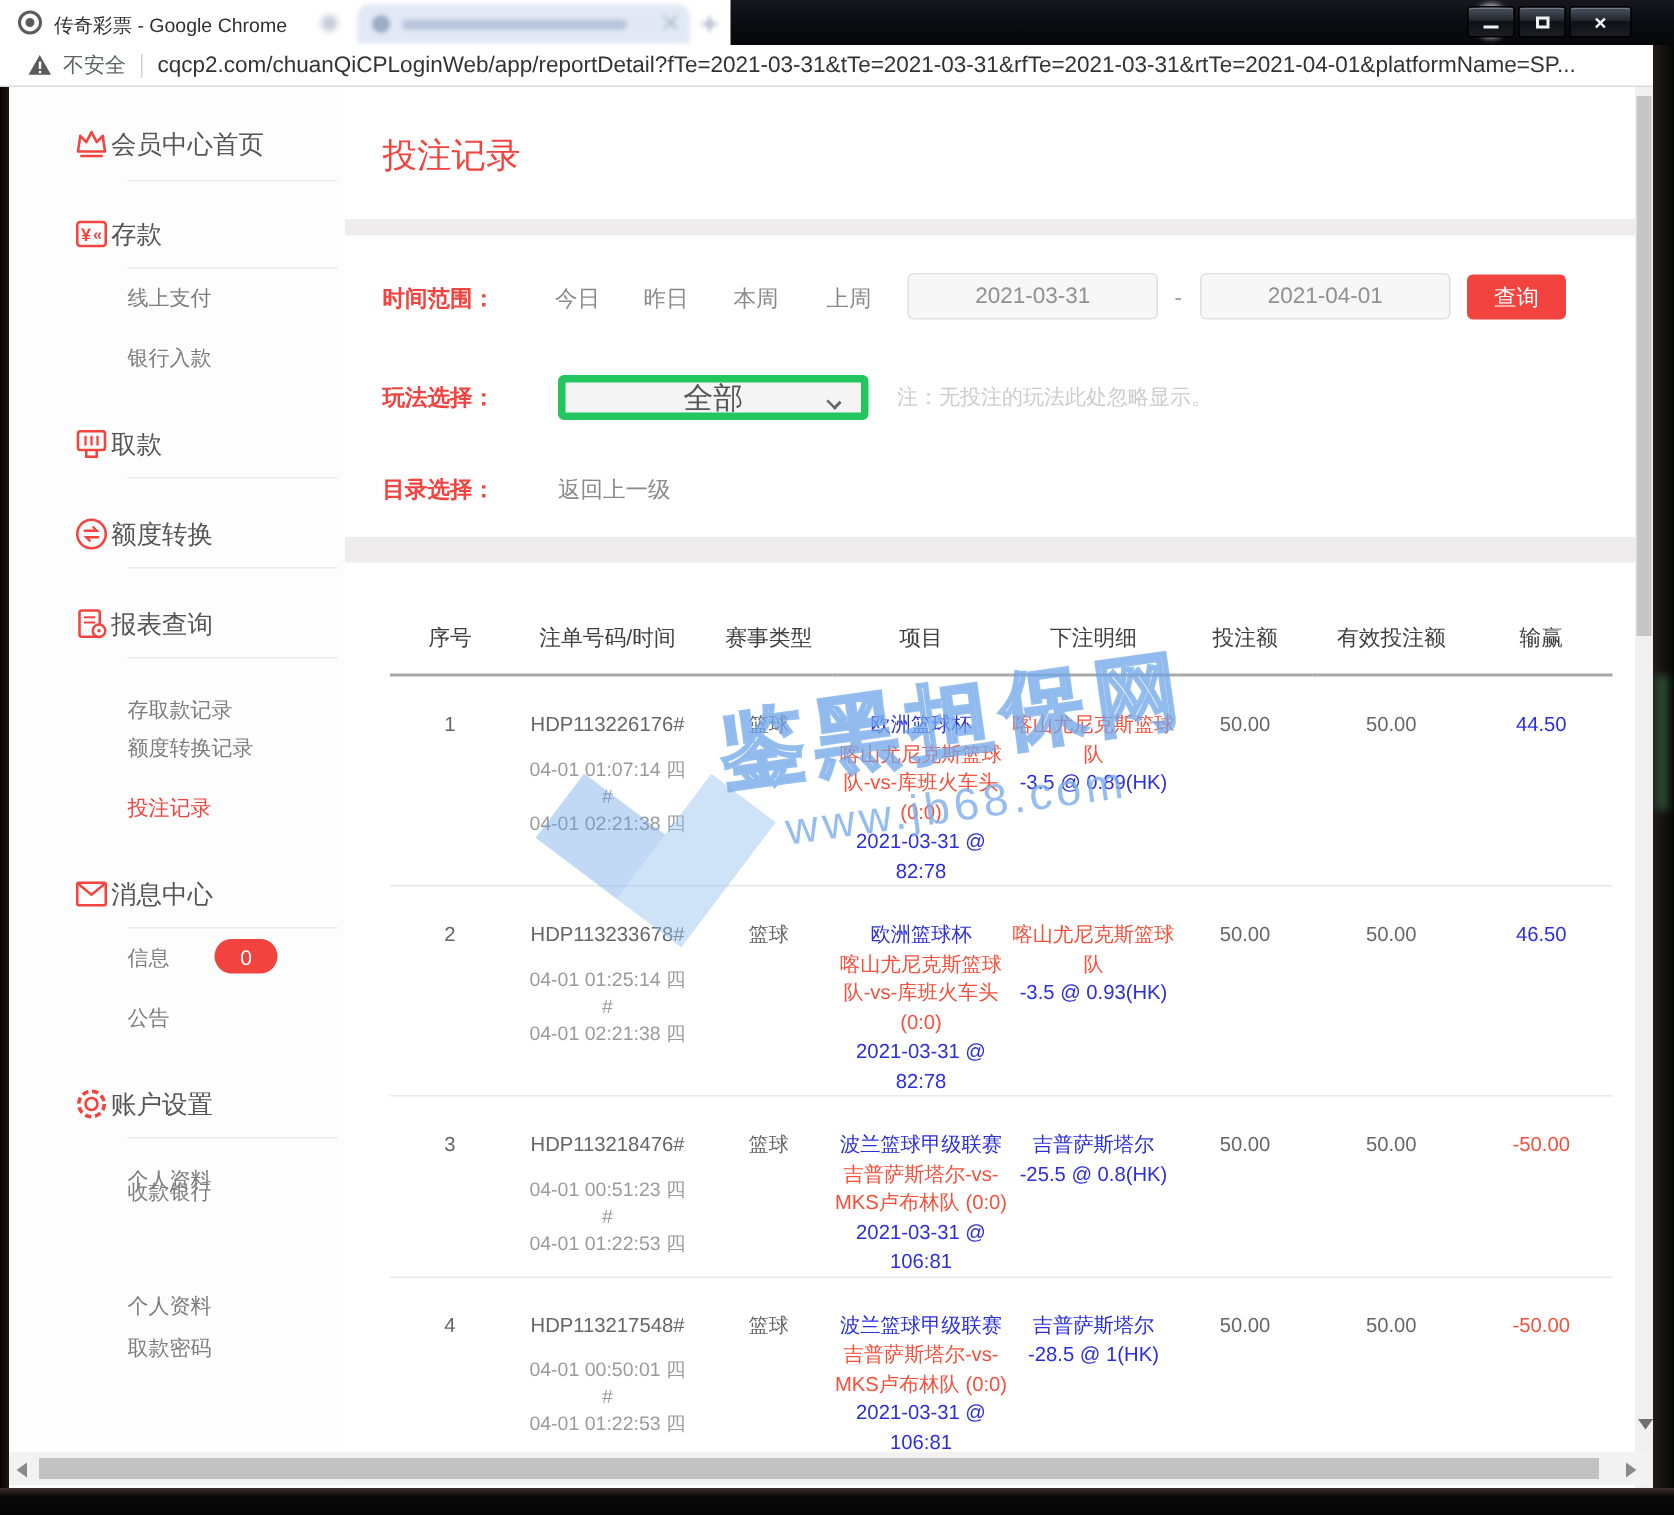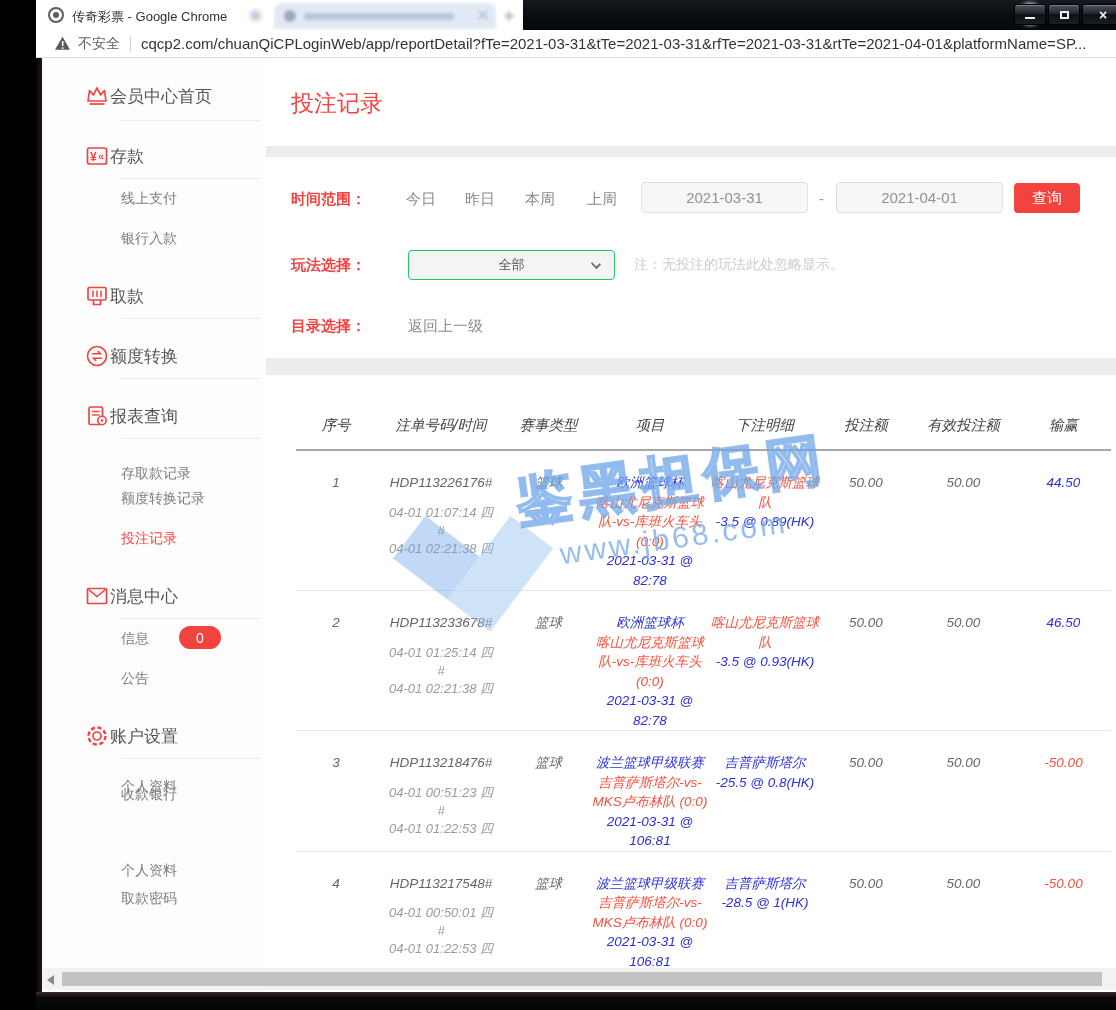--- a/index.html
+++ b/index.html
@@ -1,18 +1,18 @@
 <!DOCTYPE html>
 <html><head>
 <meta charset="utf-8">
 <style>
   * { margin:0; padding:0; box-sizing:border-box; }
   html,body { width:1116px; height:1010px; overflow:hidden; }
   body { font-family:"Liberation Sans","DejaVu Sans",sans-serif; background:#000; position:relative; }
-  #win { position:absolute; inset:0; background:#7f1d1d;margin-left:36px; }
+  #win { position:absolute; inset:0; background:#7f1d1d; }
 
   
   .titlebar { position:absolute; left:0; top:0; width:1116px; height:30px; background:#fff; }
   .tb-dark { position:absolute; left:487px; top:0; width:629px; height:30px;
              background:linear-gradient(180deg,#15181d,#0b0e12 45%,#05070a); }
   .favicon { position:absolute; left:12px; top:7px; width:16px; height:16px; border-radius:50%;
              border:2px solid #5c5c5c; background:#fff; }
   .favicon::after{ content:""; position:absolute; left:3px; top:3px; width:6px; height:6px;
              border-radius:50%; background:#5c5c5c; }
   .tb-title { position:absolute; left:36px; top:8px; font-size:13px; color:#303030; }
@@ -73,29 +73,29 @@
   .panel-title { top:0; height:88px; }
   .page-title { position:absolute; left:25px; top:30px; font-size:23px; color:#f2433f; }
   .panel-filter { top:99px; height:201px; }
   .f-label { position:absolute; font-size:15px; font-weight:bold; color:#f2433f; }
   .f-opt { position:absolute; width:44px; text-align:center; font-size:15px; color:#8a8a8a; cursor:pointer; }
   .f-date { position:absolute; width:167px; height:31px; border:1px solid #e0e0e0; border-radius:4px;
             background:#f7f7f7; text-align:center; font-size:15px; color:#919191; font-family:inherit; }
   .f-dash { position:absolute; font-size:15px; color:#999; }
   .f-btn { position:absolute; width:66px; height:30px; border:none; border-radius:4px; background:#f2433f;
            color:#fff; font-size:15px; cursor:pointer; font-family:inherit; }
-  .f-select { position:absolute; width:207px; height:30px; border:1px solid #22c55e; border-radius:4px;
+  .f-select { position:absolute; width:207px; height:30px; border:5px solid #22c55e; border-radius:4px;
               background:#f4f4f4; display:flex; align-items:center; justify-content:center;
-              font-size:13px; color:#555; cursor:pointer; }
+              font-size:20px; color:#555; cursor:pointer; }
   .f-select .chev { position:absolute; right:14px; top:9px; width:8px; height:8px;
               border-right:2px solid #666; border-bottom:2px solid #666; transform:rotate(45deg) scale(1,.8); }
   .f-note { position:absolute; font-size:14px; color:#ccc; }
   .f-link { position:absolute; font-size:15px; color:#8a8a8a; cursor:pointer; }
 
-  .panel-table { top:317px; height:617px; overflow:hidden;font-style:italic; }
+  .panel-table { top:317px; height:617px; overflow:hidden; }
   table.rec { border-collapse:collapse; table-layout:fixed; margin-left:30px; width:815px; }
   table.rec th { height:75px; vertical-align:bottom; padding-bottom:14px; font-weight:normal;
                  font-size:14.5px; color:#3f3f3f; text-align:center; border-bottom:2px solid #a8a8a8; }
   table.rec td { vertical-align:top; padding-top:22px; text-align:center; border-bottom:1px solid #e8e8e8;
                  font-size:13.5px; color:#666; line-height:19.5px; }
   tr.r1 td{ height:135px; } tr.r2 td{ height:125px; } tr.r3 td{ height:112px; } tr.r4 td{ height:110px; }
   .time { font-size:13px; color:#9b9b9b; line-height:18px; }
   .time-block { margin-top:11px; }
   .c-blue { color:#2b2fd9; }
   .c-red { color:#f4503c; }

